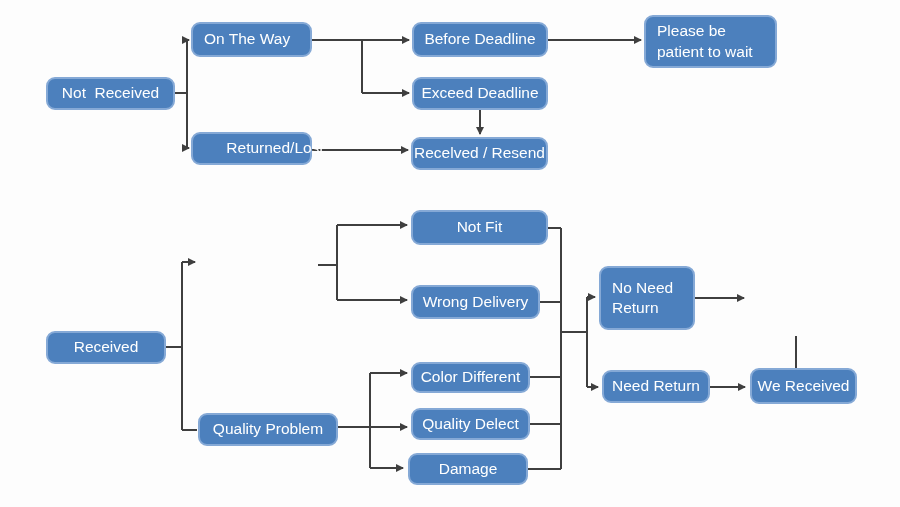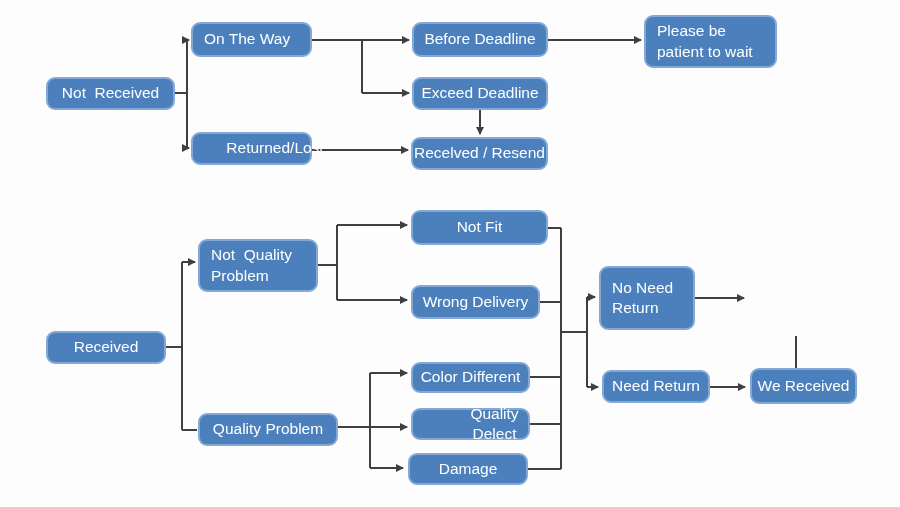--- a/index.html
+++ b/index.html
@@ -80,32 +80,30 @@
 
   <div class="node" style="left:412px;top:77px;width:136px;height:33px;">Exceed Deadline</div>
 
   <div class="node" style="left:411px;top:137px;width:137px;height:33px;">Recelved / Resend</div>
 
   <div class="node l" style="left:644px;top:15px;width:133px;height:53px;">Please be
 patient to wait</div>
 
   <div class="node" style="left:46px;top:331px;width:120px;height:33px;">Received</div>
 
-  <div class="node l" style="left:198px;top:239px;width:120px;height:53px;">Not  Quality
-Problem</div>
 
   <div class="node" style="left:198px;top:413px;width:140px;height:33px;">Quality Problem</div>
 
   <div class="node" style="left:411px;top:210px;width:137px;height:35px;">Not Fit</div>
 
   <div class="node" style="left:411px;top:285px;width:129px;height:34px;">Wrong Delivery</div>
 
   <div class="node" style="left:411px;top:362px;width:119px;height:31px;">Color Different</div>
 
-  <div class="node" style="left:411px;top:408px;width:119px;height:32px;padding-left:48px;">Quality Delect</div>
+  <div class="node" style="left:411px;top:408px;width:119px;height:32px;">Quality Delect</div>
 
   <div class="node" style="left:408px;top:453px;width:120px;height:32px;">Damage</div>
 
   <div class="node l" style="left:599px;top:266px;width:96px;height:64px;">No Need
 Return</div>
 
 
   <div class="node" style="left:602px;top:370px;width:108px;height:33px;">Need Return</div>
 
   <div class="node" style="left:750px;top:368px;width:107px;height:36px;">We Received</div>

